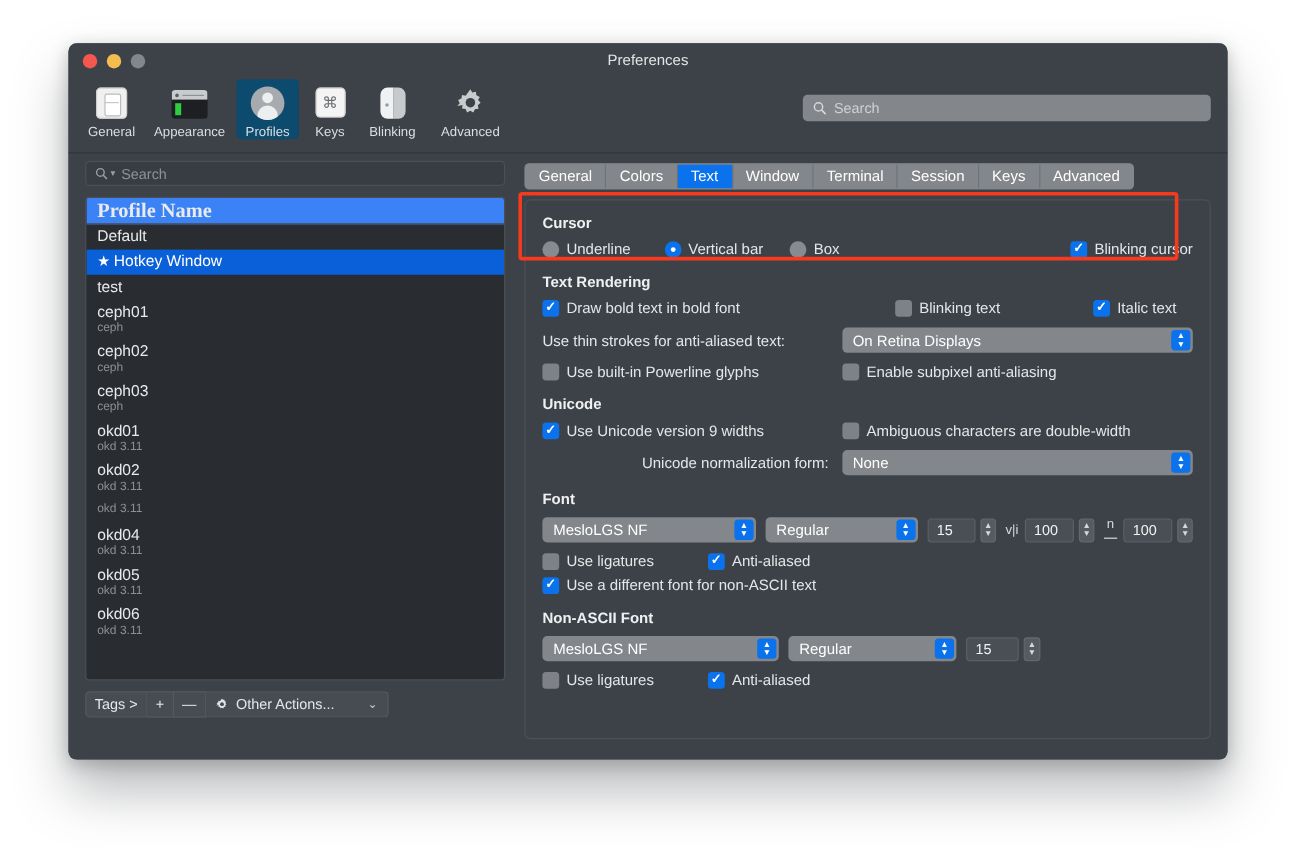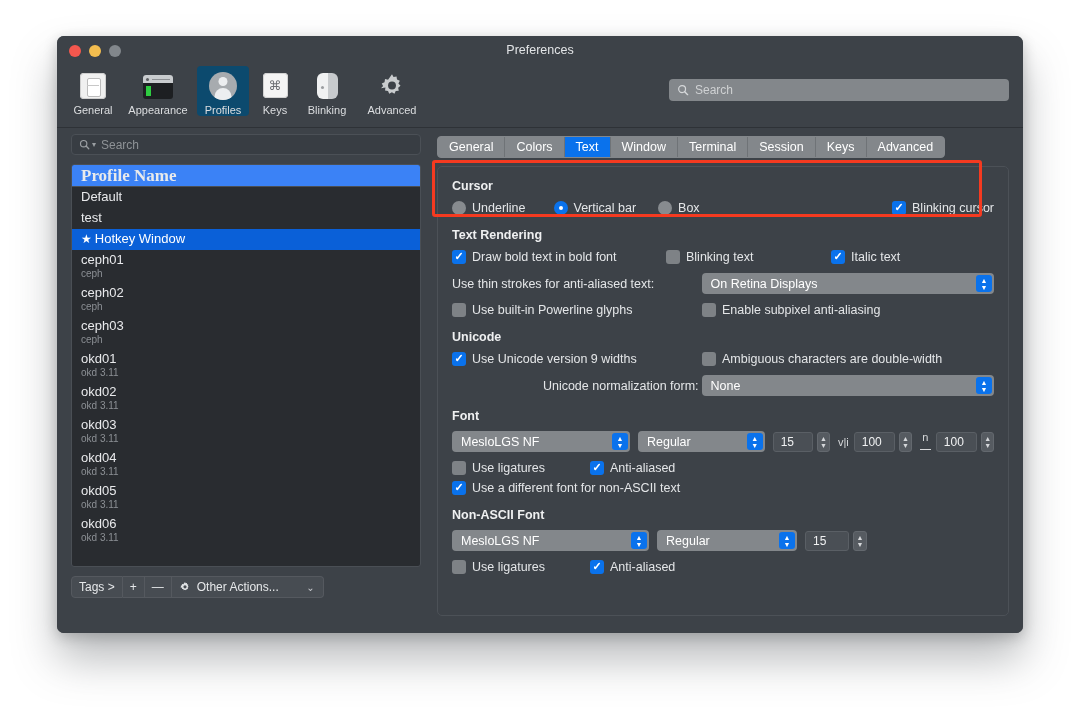--- a/index.html
+++ b/index.html
@@ -322,26 +322,26 @@
         </div>
 
         <div class="ltable">
           <div class="lhead">Profile Name</div>
           <div class="lrows">
 
             <div class="lrow">
               <span class="nm">Default</span>
             </div>
 
-            <div class="lrow">
-              <span class="nm">test</span>
-            </div>
-
             <div class="lrow sel">
               <span class="nm"><span class="star">★</span><span>Hotkey Window</span></span>
+            </div>
+
+            <div class="lrow">
+              <span class="nm">test</span>
             </div>
 
             <div class="lrow">
               <span class="nm">ceph01</span>
               <span class="sub">ceph</span>
             </div>
             <div class="lrow">
               <span class="nm">ceph02</span>
               <span class="sub">ceph</span>
             </div>
@@ -351,21 +351,20 @@
             </div>
             <div class="lrow bullet">
               <span class="nm">okd01</span>
               <span class="sub">okd 3.11</span>
             </div>
             <div class="lrow">
               <span class="nm">okd02</span>
               <span class="sub">okd 3.11</span>
             </div>
             <div class="lrow">
-              <span class="nm">okd03</span>
               <span class="sub">okd 3.11</span>
             </div>
             <div class="lrow">
               <span class="nm">okd04</span>
               <span class="sub">okd 3.11</span>
             </div>
             <div class="lrow">
               <span class="nm">okd05</span>
               <span class="sub">okd 3.11</span>
             </div>
@@ -426,21 +425,21 @@
                 <span class="chk on"></span>
                 <span class="lbl">Blinking cursor</span>
               </div>
             </div>
           </div>
 
           <div class="sect">
             <div class="sect-title">Text Rendering</div>
 
             <div class="row">
-              <div style="display:flex;align-items:center;width:214px;">
+              <div style="display:flex;align-items:center;width:294px;">
                 <span class="chk on"></span>
                 <span class="lbl">Draw bold text in bold font</span>
               </div>
               <div style="display:flex;align-items:center;width:165px;">
                 <span class="chk"></span>
                 <span class="lbl">Blinking text</span>
               </div>
               <div style="display:flex;align-items:center;">
                 <span class="chk on"></span>
                 <span class="lbl">Italic text</span>
@@ -476,21 +475,21 @@
               <div style="display:flex;align-items:center;width:250px;">
                 <span class="chk on"></span>
                 <span class="lbl">Use Unicode version 9 widths</span>
               </div>
               <div style="display:flex;align-items:center;">
                 <span class="chk"></span>
                 <span class="lbl">Ambiguous characters are double-width</span>
               </div>
             </div>
             <div class="row">
-              <span class="lbl" style="width:250px;text-align:right;padding-right:3px;">Unicode normalization form:</span>
+              <span class="lbl" style="width:250px;text-align:right;padding-right:11px;">Unicode normalization form:</span>
               <div class="sel-box" style="width:293px;">
                 <span>None</span>
                 <span class="stepper">
                     <span>▲</span>
                     <span>▼</span>
                   </span>
               </div>
             </div>
           </div>
 

